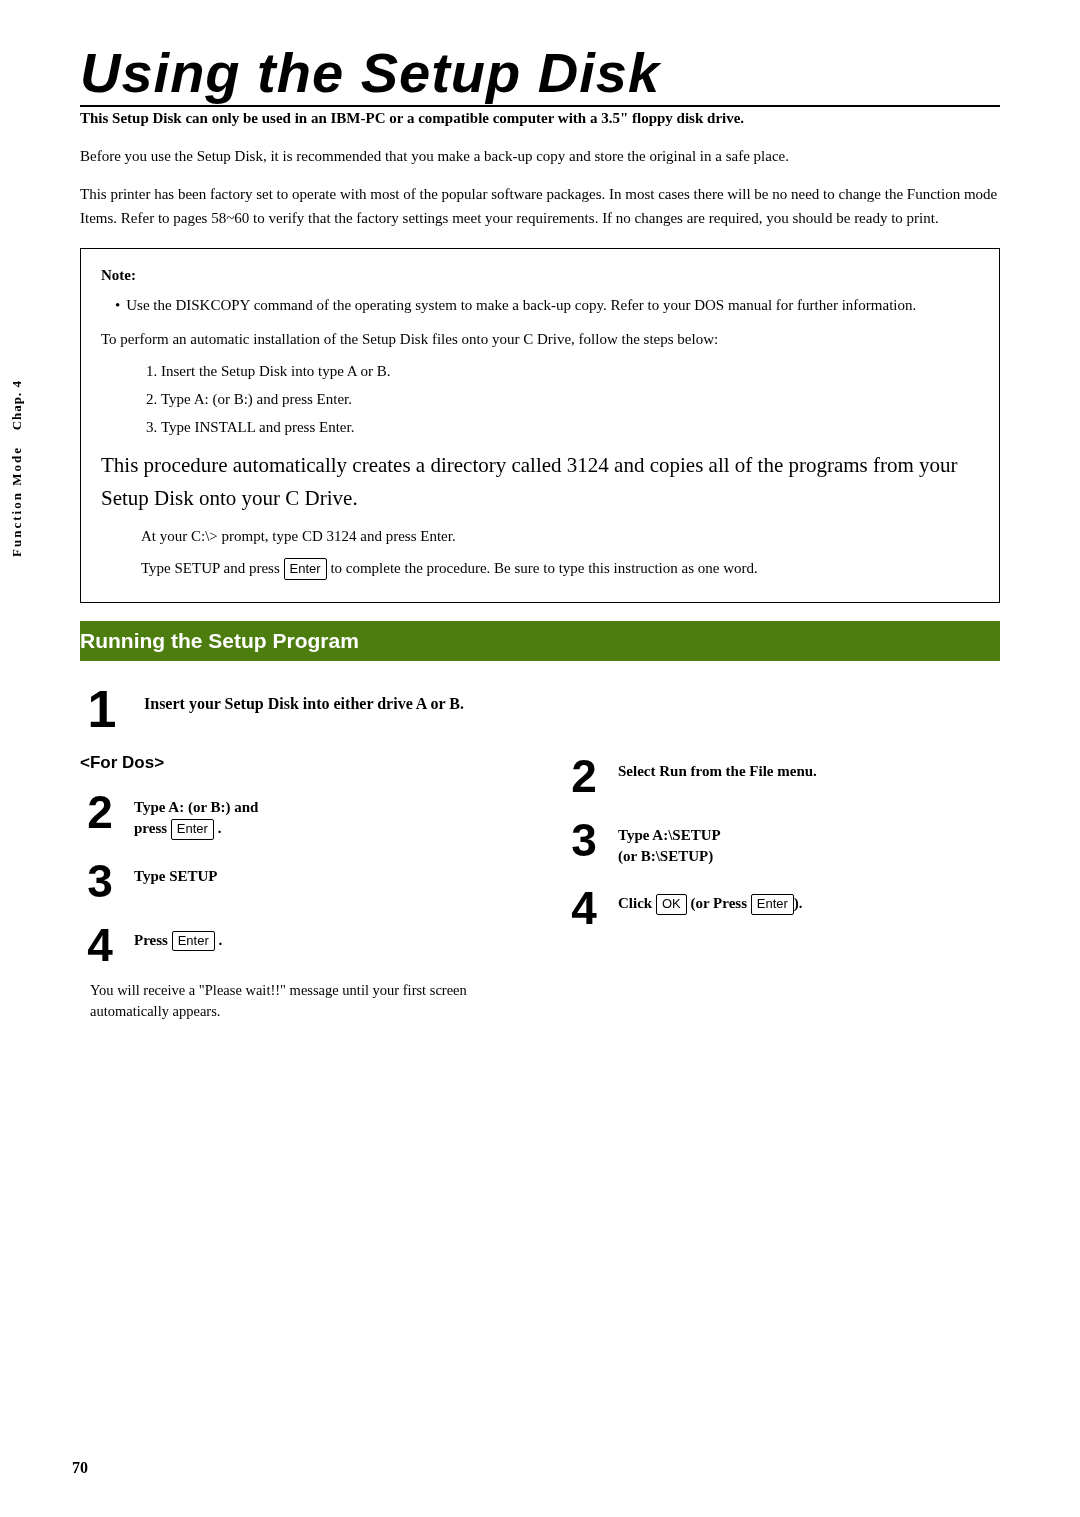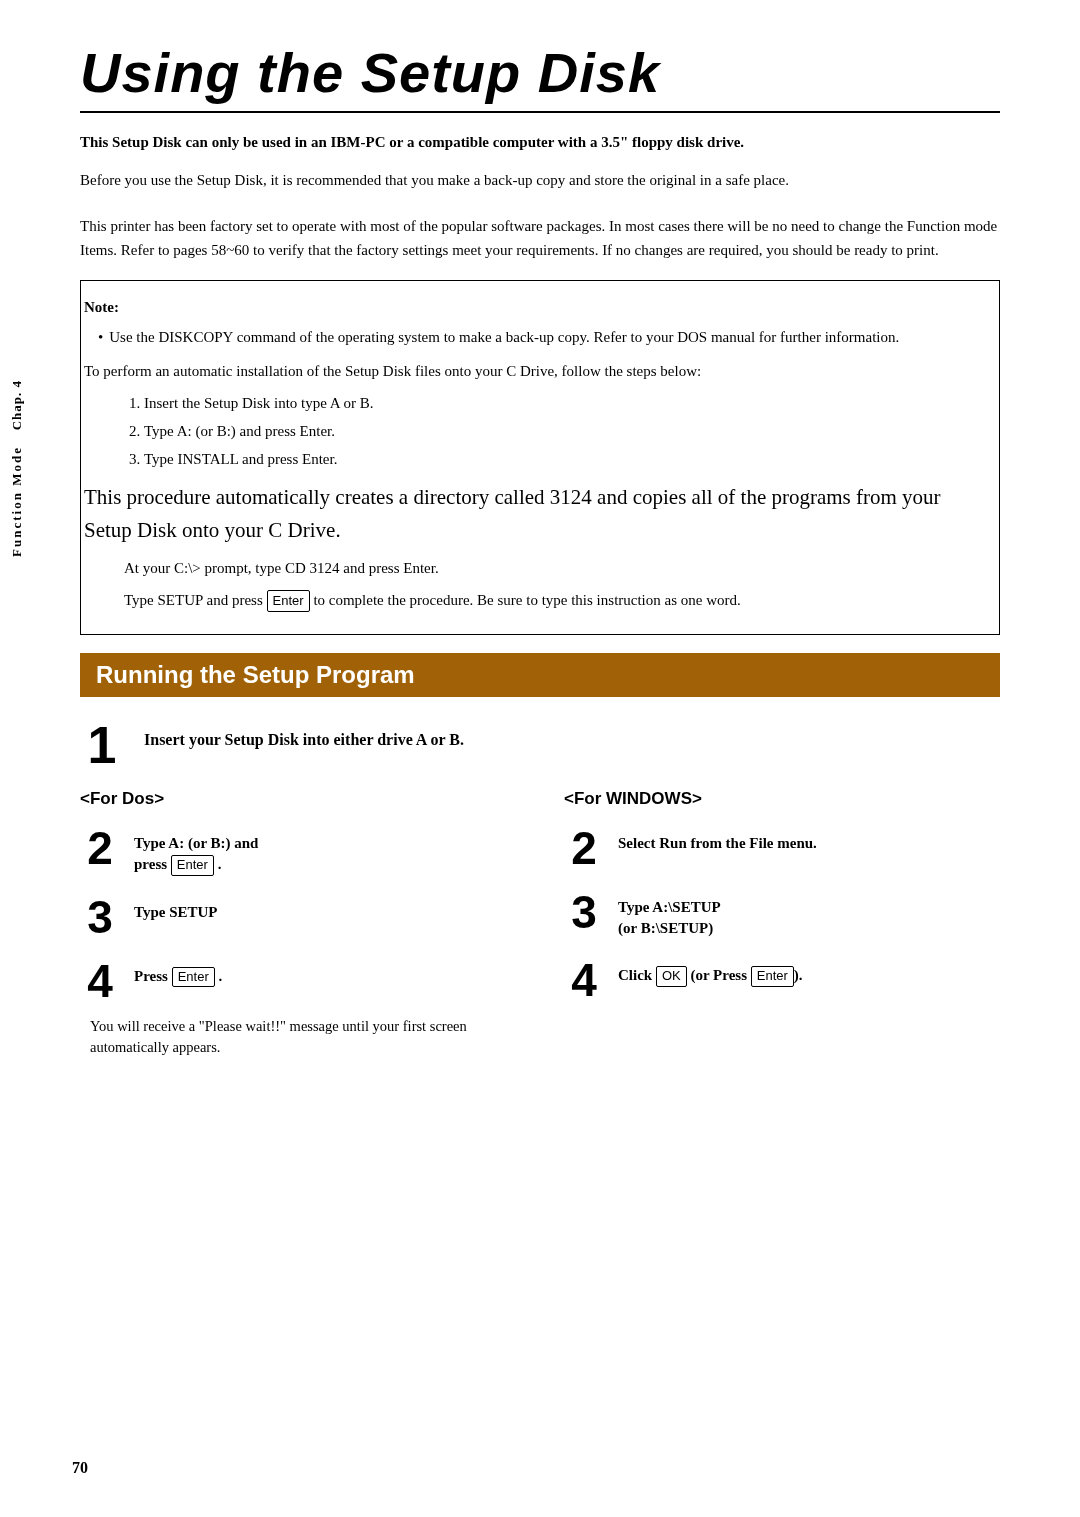--- a/index.html
+++ b/index.html
@@ -63,49 +63,47 @@
     }
 
     
     .title-styled {
       font-size: 56px;
       font-weight: 900;
       font-style: italic;
       font-family: Arial Black, sans-serif;
       color: #000;
       border-bottom: 2px solid #000;
-      padding-bottom: 6px;
-      margin-bottom: 18px;
       letter-spacing: 1px;
     }
 
     .intro-bold {
       font-weight: bold;
       font-size: 15px;
       margin-bottom: 14px;
       line-height: 1.5;
     }
 
     .intro-normal {
       font-size: 15px;
-      margin-bottom: 22px;
+      margin-bottom: 14px;
       line-height: 1.6;
     }
 
     .intro-bold2 {
       font-weight: normal;
       font-size: 15px;
       margin-bottom: 18px;
       line-height: 1.6;
     }
 
     
     .note-box {
       border: 1.5px solid #000;
-      padding: 14px 20px 16px 3px;
+      padding: 14px 20px 16px 20px;
       margin-bottom: 18px;
       font-size: 15px;
       line-height: 1.6;
     }
 
     .note-label {
       font-weight: bold;
       margin-bottom: 6px;
     }
 
@@ -157,25 +155,25 @@
       border: 1.5px solid #000;
       padding: 0px 5px;
       font-family: Arial, sans-serif;
       font-size: 13px;
       display: inline-block;
       border-radius: 2px;
     }
 
     
     .section-header {
-      background: #a16207;
+      background: #4d7c0f;
       color: #fff;
-      font-size: 24px;
-      font-weight: bold;
-      padding: 8px 16px;
+      font-size: 21px;
+      font-weight: bold;
+      padding: 8px 0;
       margin-bottom: 22px;
       font-family: Arial, sans-serif;
     }
 
     
     .steps-main {
       margin-bottom: 18px;
     }
 
     .step-full {
@@ -340,21 +338,20 @@
         <div class="col-step-num">4</div>
         <div class="col-step-text">
           <span>Press </span><span class="kbd">Enter</span><span> .</span>
         </div>
       </div>
 
       <div class="after-steps">You will receive a "Please wait!!" message until your first screen automatically appears.</div>
     </div>
 
     <div class="col-steps">
-      <div class="for-header col-header">&lt;For WINDOWS&gt;</div>
 
       <div class="col-step">
         <div class="col-step-num">2</div>
         <div class="col-step-text">Select Run from the File menu.</div>
       </div>
 
       <div class="col-step">
         <div class="col-step-num">3</div>
         <div class="col-step-text">
           <span>Type A:\SETUP</span><br>

